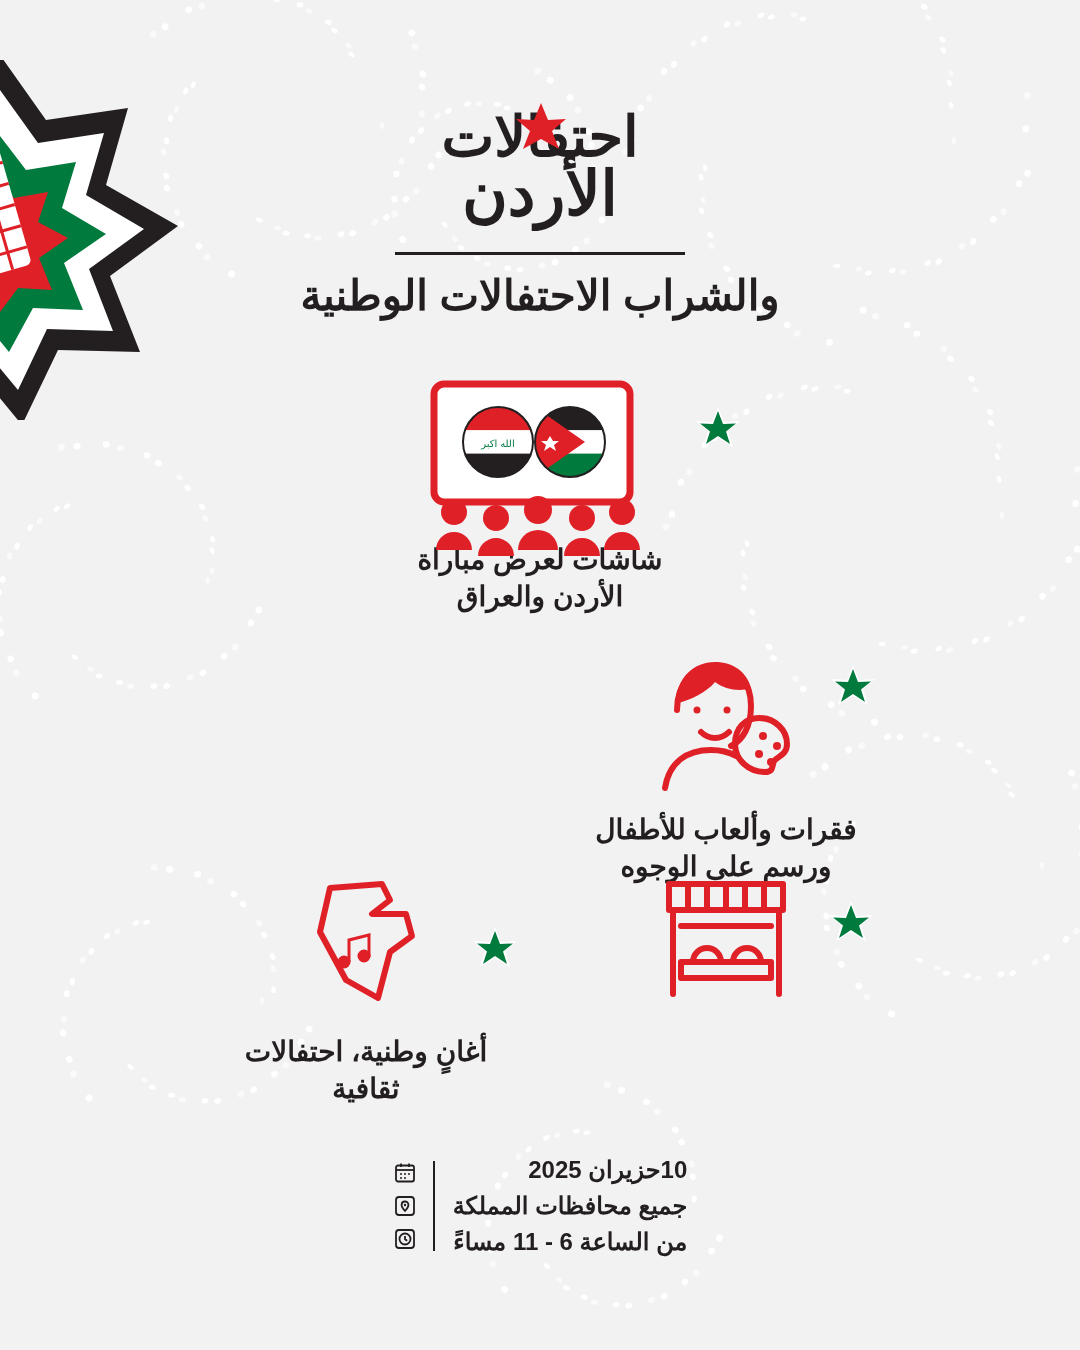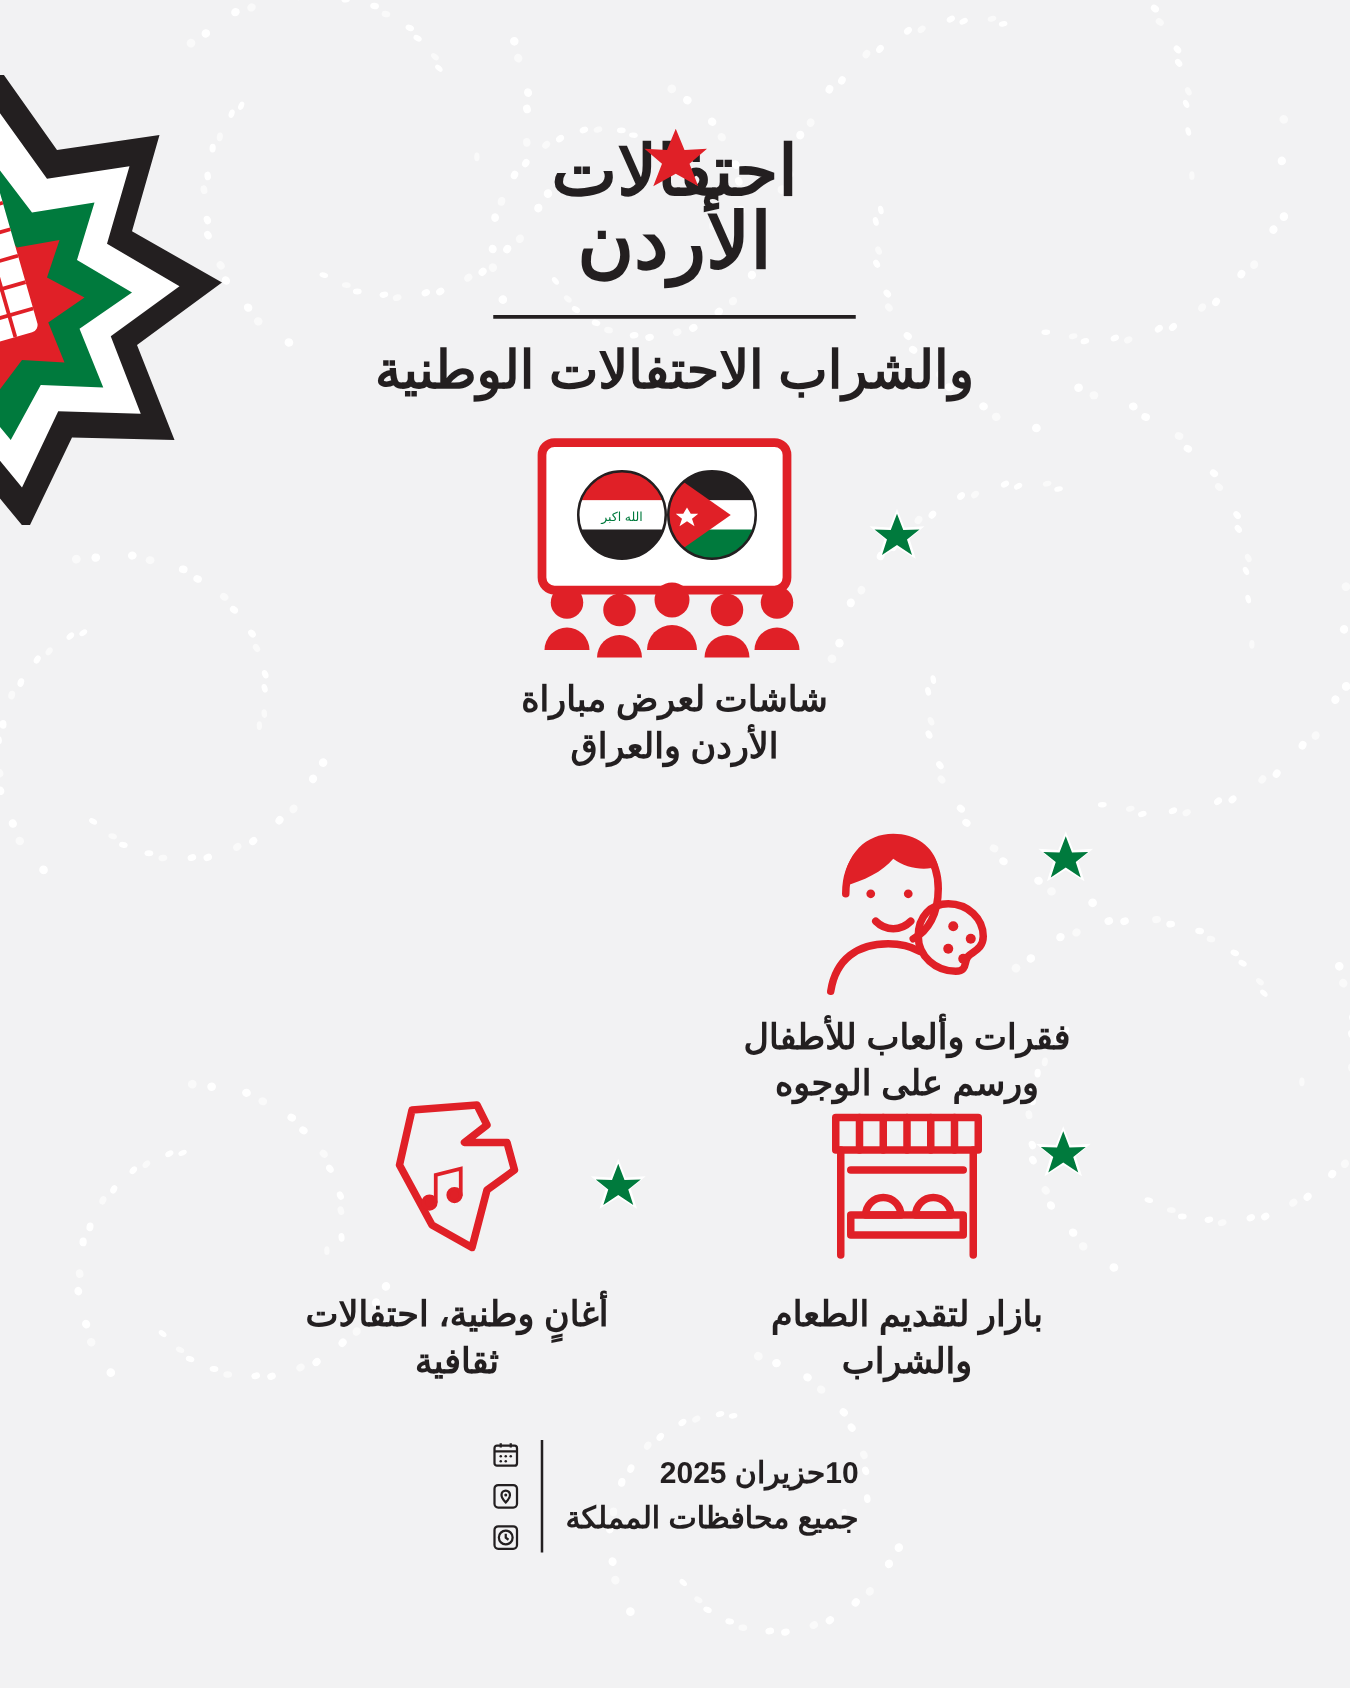--- a/index.html
+++ b/index.html
@@ -59,21 +59,21 @@
     line-height: 1.05; margin-top: -6px;
   }
   .rule {
     width: 290px; height: 3px; background: #231f20;
     margin: 26px auto 16px auto;
   }
   .subtitle { font-size: 42px; font-weight: bold; color: #231f20; }
 
   
   .item { position: absolute; text-align: center; }
-  .item .icon-wrap { position: relative; height: 150px; display: flex; align-items: flex-end; justify-content: center; }
+  .item .icon-wrap { position: relative; height: 150px; display: flex; align-items: flex-start; justify-content: center; }
   .item .caption {
     font-size: 28px; font-weight: bold; color: #231f20;
     line-height: 1.32; margin-top: 14px; white-space: pre-line;
   }
 
   .item-screens { top: 378px; left: 50%; transform: translateX(-50%); width: 430px; }
   .item-gifts   { top: 648px; left: 196px; width: 340px; }
   .item-kids    { top: 648px; left: 556px; width: 340px; }
   .item-songs   { top: 870px; left: 196px; width: 340px; }
   .item-bazaar  { top: 870px; left: 556px; width: 340px; }
@@ -642,28 +642,27 @@
           <path d="M52 92a14 14 0 0 1 28 0z"></path>
           <path d="M92 92a14 14 0 0 1 28 0z"></path>
           <line x1="40" y1="56" x2="130" y2="56"></line>
         </g>
       </svg>
       <svg class="mini-star" style="right:22px; top:30px;" viewBox="0 0 46 46">
         <polygon points="23,1 29,16 45,15 33,25 38,41 23,32 8,41 13,25 1,15 17,16" fill="#ffffff"></polygon>
         <polygon points="23,5 28,18 41,17.5 31,25.5 35,38 23,30 11,38 15,25.5 5,17.5 18,18" fill="#007a3d"></polygon>
       </svg>
     </div>
-    <div class="caption">بازار لتقديم  الطعام
-والشراب</div>
   </div>
 
   <div class="footer">
     <div class="lines">
       <div>10حزيران 2025</div>
       <div>جميع محافظات المملكة</div>
+      <div>من الساعة 6 - 11 مساءً</div>
     </div>
     <div class="icons">
       <span>
         <svg width="24" height="24" viewBox="0 0 24 24" fill="none" stroke="#231f20" stroke-width="1.8">
           <rect x="3" y="4.5" width="18" height="16" rx="2"></rect>
           <line x1="3" y1="9" x2="21" y2="9"></line>
           <line x1="8" y1="2.5" x2="8" y2="6"></line>
             <line x1="16" y1="2.5" x2="16" y2="6"></line>
           <circle cx="8" cy="13" r="1" fill="#231f20" stroke="none"></circle>
           <circle cx="12" cy="13" r="1" fill="#231f20" stroke="none"></circle>

